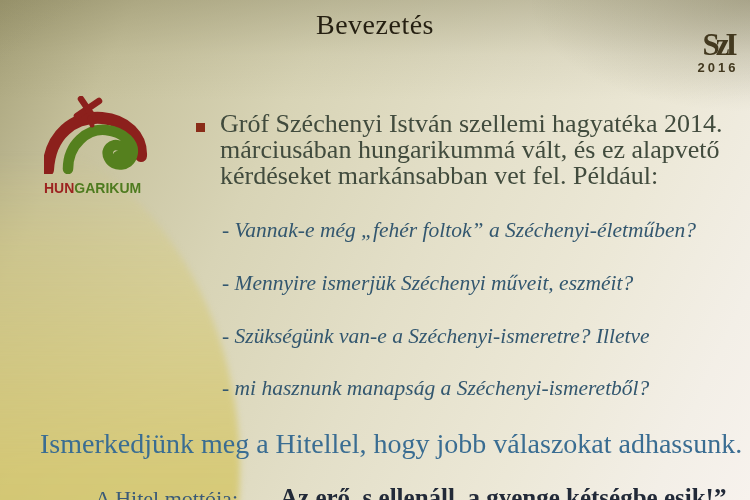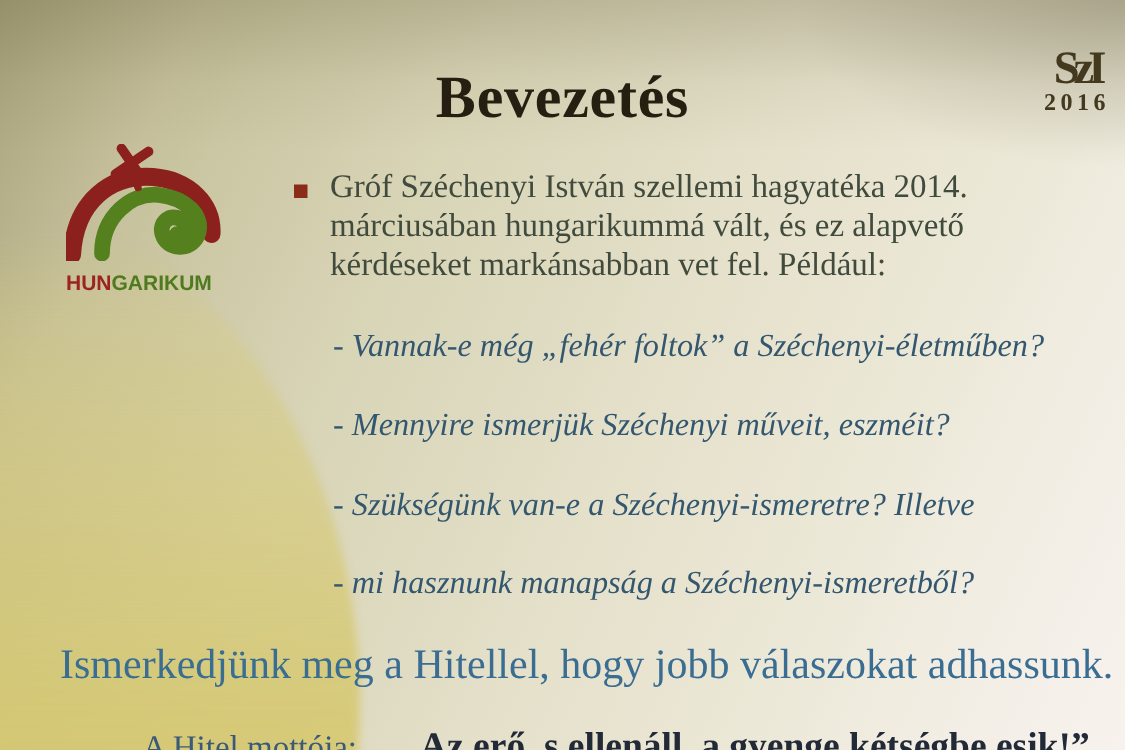--- a/index.html
+++ b/index.html
@@ -14,37 +14,37 @@
   }
   .slide{position:absolute;inset:0;filter:blur(0.45px);}
   .yellow-curve{
     position:absolute;left:-340px;top:118px;width:580px;height:700px;border-radius:50%;
     background:linear-gradient(180deg, rgba(213,202,126,0) 5%, rgba(213,202,126,0.45) 19%,
                rgba(213,199,108,0.82) 50%, rgba(208,193,95,0.95) 100%);
     filter:blur(3px);
   }
   .title{
     position:absolute;left:0;right:0;top:9px;text-align:center;
-    font-size:40px;font-weight:bold;color:#251f11;letter-spacing:0.5px;margin-top:32px;
+    font-size:28px;font-weight:normal;color:#251f11;letter-spacing:0.5px;
   }
   .si-logo{position:absolute;right:10px;top:12px;width:44px;text-align:center;color:#43391f;margin-top:17px;}
   .si-monogram{font-size:31px;font-weight:bold;letter-spacing:-4px;line-height:1;display:block;}
   .si-bar{width:33px;height:3px;background:#4c4226;margin:2px auto 1px auto;border-radius:1px;}
-  .si-year{font-size:16px;font-weight:bold;letter-spacing:3px;font-family:Liberation Serif, serif;display:block;}
+  .si-year{font-size:13px;font-weight:bold;letter-spacing:3px;font-family:Liberation Sans, sans-serif;display:block;}
   .hk-logo{position:absolute;left:44px;top:96px;width:124px;height:78px;}
   .hk-word{
     position:absolute;left:44px;top:180px;width:130px;
     font-family:"Liberation Sans","DejaVu Sans",sans-serif;
     font-weight:bold;font-size:14px;letter-spacing:0px;white-space:nowrap;
   }
   .hk-red{color:#9c2320;} .hk-green{color:#4e7b1f;}
   .bullet-square{position:absolute;left:196px;top:123px;width:9px;height:9px;background:#8a2c18;}
   .para{
     position:absolute;left:220px;top:111px;width:508px;
-    font-size:22px;line-height:25.8px;color:#414b3d;
+    font-size:26px;line-height:25.8px;color:#414b3d;
   }
   .q{position:absolute;left:222px;white-space:nowrap;font-size:21.5px;color:#33576f;font-style:italic;}
   .q1{top:218px;} .q2{top:271px;} .q3{top:324px;} .q4{top:376px;}
   .closing{
     position:absolute;left:40px;top:428px;white-space:nowrap;
     font-size:28px;color:#3a6d92;
   }
   .bottom-line{
     position:absolute;left:95px;top:485px;white-space:nowrap;line-height:1;
   }

